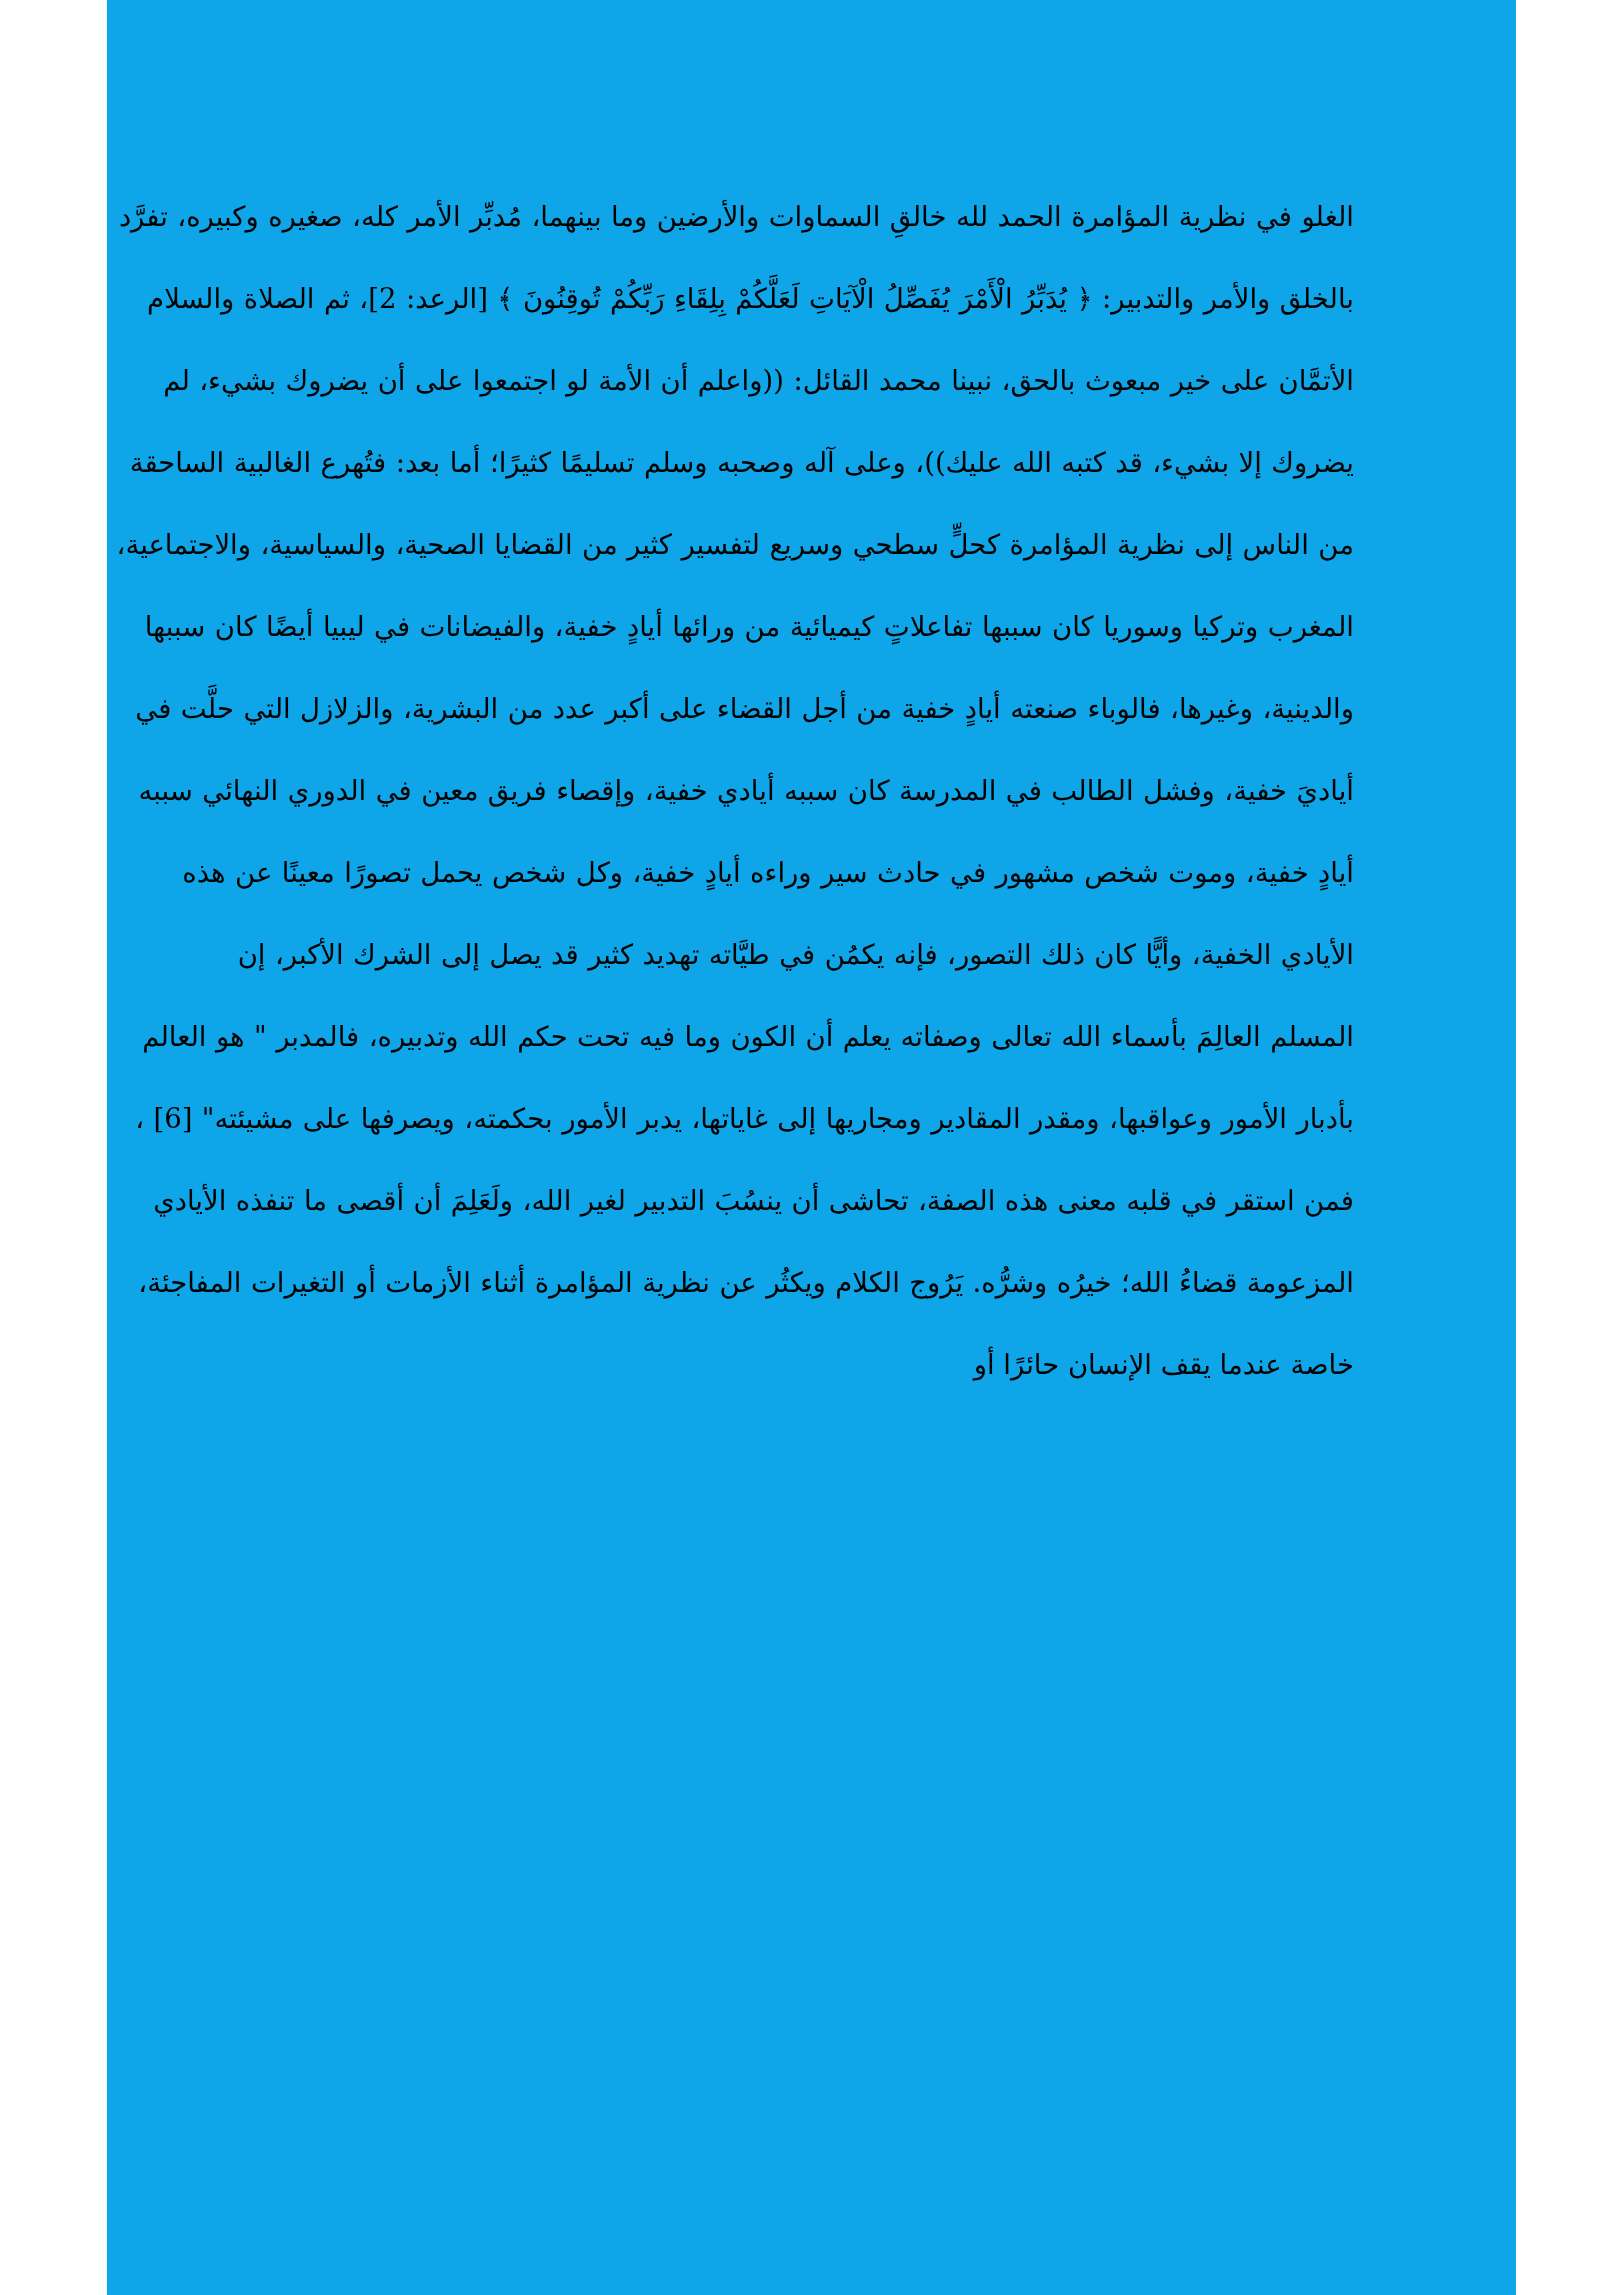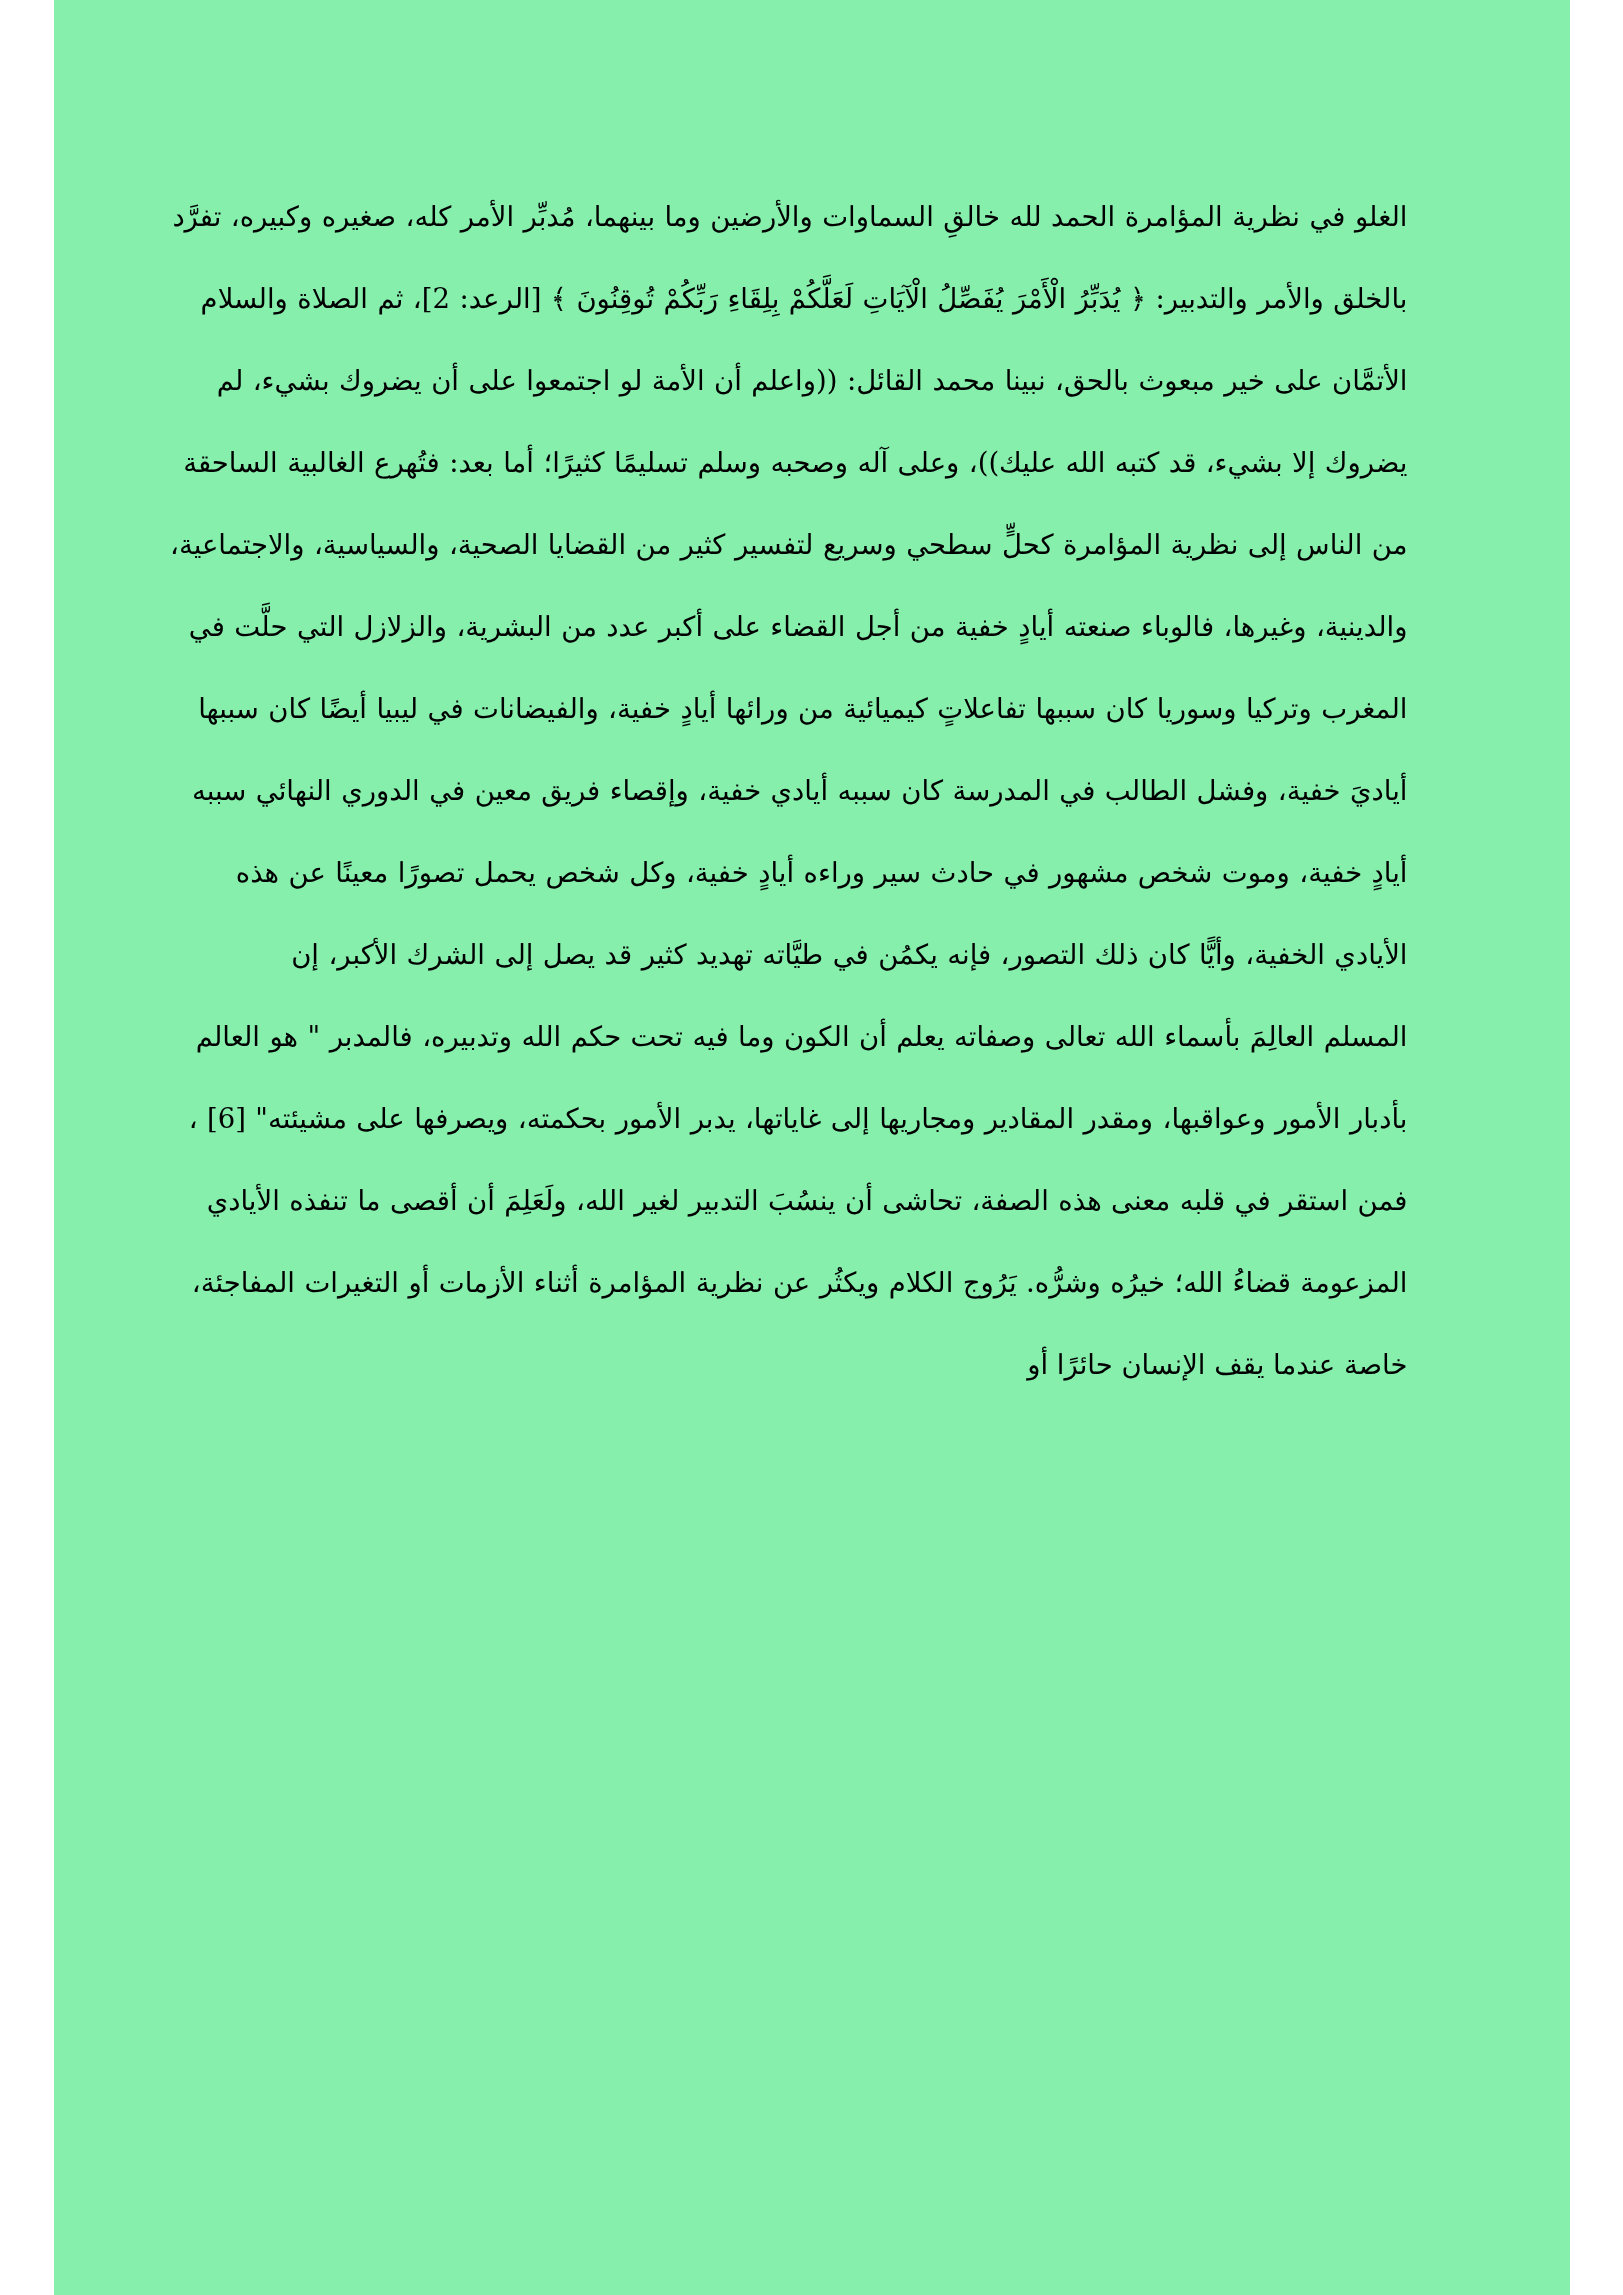--- a/index.html
+++ b/index.html
@@ -6,23 +6,23 @@
   html, body {
     margin: 0;
     padding: 0;
     background: #ffffff;
   }
   body {
     font-family: "DejaVu Serif", "Liberation Serif", serif;
   }
   .page {
     position: relative;
-    width: 1516px;
+    width: 1409px;
     height: 2295px;
-    background: #86efac;
+    background: #0ea5e9;
     margin: 0 auto;
     overflow: hidden;
     box-sizing: border-box;
   }
   .doc-body {
     position: absolute;
     top: 175px;
     right: 162px;
     left: 162px;
     width: 1299px;
@@ -58,22 +58,22 @@
 <body>
 
 <div class="page">
   <div class="doc-body">
 
     <p class="para">الغلو في نظرية المؤامرة الحمد لله خالقِ السماوات والأرضين وما بينهما، مُدبِّر الأمر كله، صغيره وكبيره، تفرَّد</p>
     <p class="para">بالخلق والأمر والتدبير: ﴿ يُدَبِّرُ الْأَمْرَ يُفَصِّلُ الْآيَاتِ لَعَلَّكُمْ بِلِقَاءِ رَبِّكُمْ تُوقِنُونَ ﴾ [الرعد: 2]، ثم الصلاة والسلام</p>
     <p class="para">الأتمَّان على خير مبعوث بالحق، نبينا محمد القائل: ((واعلم أن الأمة لو اجتمعوا على أن يضروك بشيء، لم</p>
     <p class="para">يضروك إلا بشيء، قد كتبه الله عليك))، وعلى آله وصحبه وسلم تسليمًا كثيرًا؛ أما بعد: فتُهرع الغالبية الساحقة</p>
     <p class="para">من الناس إلى نظرية المؤامرة كحلٍّ سطحي وسريع لتفسير كثير من القضايا الصحية، والسياسية، والاجتماعية،</p>
+    <p class="para">المغرب وتركيا وسوريا كان سببها تفاعلاتٍ كيميائية من ورائها أيادٍ خفية، والفيضانات في ليبيا أيضًا كان سببها</p>
     <p class="para">والدينية، وغيرها، فالوباء صنعته أيادٍ خفية من أجل القضاء على أكبر عدد من البشرية، والزلازل التي حلَّت في</p>
-    <p class="para">المغرب وتركيا وسوريا كان سببها تفاعلاتٍ كيميائية من ورائها أيادٍ خفية، والفيضانات في ليبيا أيضًا كان سببها</p>
     <p class="para">أياديَ خفية، وفشل الطالب في المدرسة كان سببه أيادي خفية، وإقصاء فريق معين في الدوري النهائي سببه</p>
     <p class="para">أيادٍ خفية، وموت شخص مشهور في حادث سير وراءه أيادٍ خفية، وكل شخص يحمل تصورًا معينًا عن هذه</p>
     <p class="para">الأيادي الخفية، وأيًّا كان ذلك التصور، فإنه يكمُن في طيَّاته تهديد كثير قد يصل إلى الشرك الأكبر، إن</p>
     <p class="para">المسلم العالِمَ بأسماء الله تعالى وصفاته يعلم أن الكون وما فيه تحت حكم الله وتدبيره، فالمدبر " هو العالم</p>
     <p class="para">بأدبار الأمور وعواقبها، ومقدر المقادير ومجاريها إلى غاياتها، يدبر الأمور بحكمته، ويصرفها على مشيئته" [6] ،</p>
     <p class="para">فمن استقر في قلبه معنى هذه الصفة، تحاشى أن ينسُبَ التدبير لغير الله، ولَعَلِمَ أن أقصى ما تنفذه الأيادي</p>
     <p class="para">المزعومة قضاءُ الله؛ خيرُه وشرُّه. يَرُوج الكلام ويكثُر عن نظرية المؤامرة أثناء الأزمات أو التغيرات المفاجئة،</p>
     <p class="tail-line">خاصة عندما يقف الإنسان حائرًا أو</p>
 
   </div>

